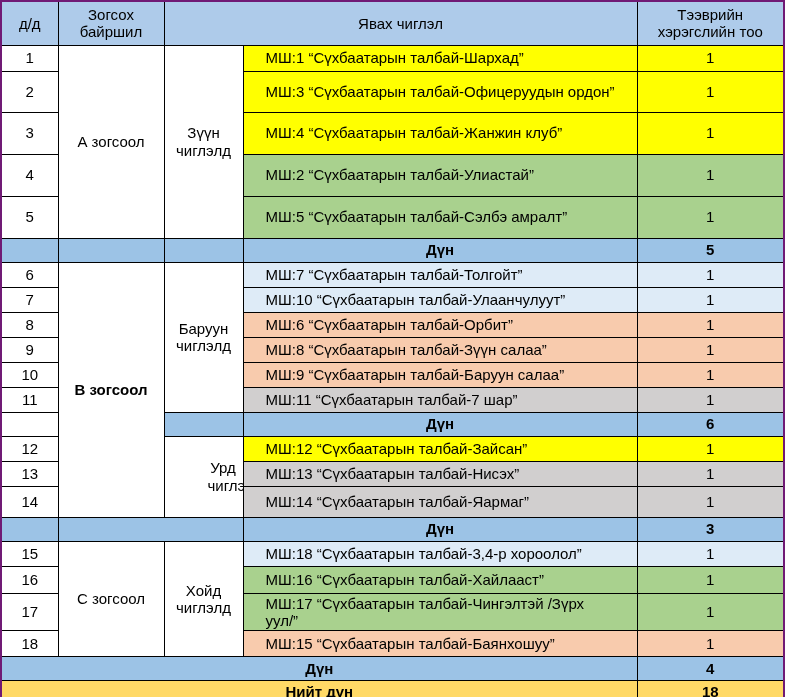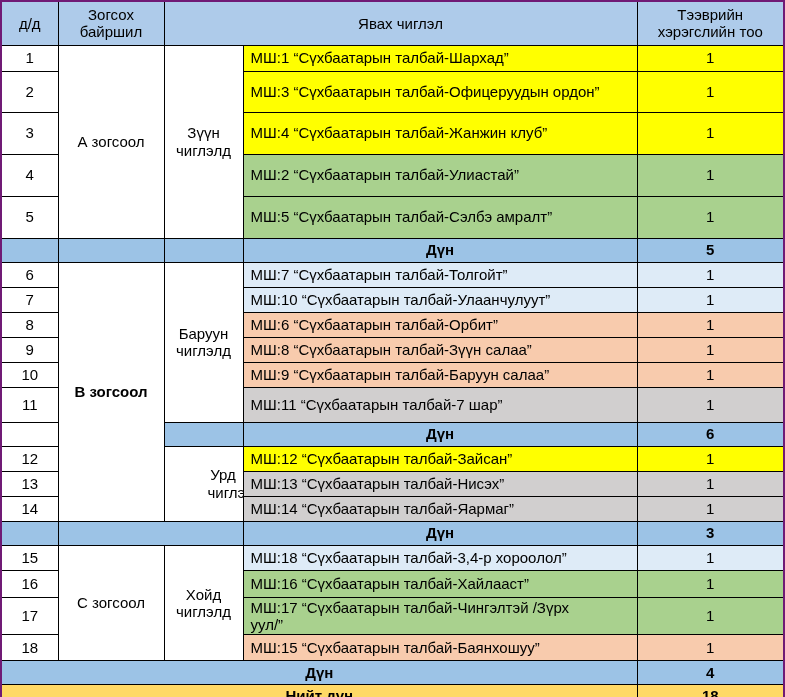--- a/index.html
+++ b/index.html
@@ -28,21 +28,21 @@
     color: #000;
     text-align: center;
     vertical-align: middle;
     padding: 1px 4px;
     white-space: pre-line;
     overflow: hidden;
     box-sizing: border-box;
   }
   table.grid td.al-left {
     text-align: left;
-    padding-left: 7px;
+    padding-left: 22px;
   }
   table.grid td.bold {
     font-weight: 700;
   }
 </style>
 </head>
 <body>
 
 <div class="table-wrap">
   <table class="grid">
@@ -114,21 +114,21 @@
         <tr style="height: 25px;">
           <td style="background-color: rgb(255, 255, 255);">9</td>
           <td class="al-left" style="background-color: rgb(248, 203, 173); margin-top: 28px;">МШ:8 “Сүхбаатарын талбай-Зүүн салаа”</td>
           <td style="background-color: rgb(248, 203, 173);">1</td>
         </tr>
         <tr style="height: 25px;">
           <td style="background-color: rgb(255, 255, 255);">10</td>
           <td class="al-left" style="background-color: rgb(248, 203, 173);">МШ:9 “Сүхбаатарын талбай-Баруун салаа”</td>
           <td style="background-color: rgb(248, 203, 173);">1</td>
         </tr>
-        <tr style="height: 35px;">
+        <tr style="height: 25px;">
           <td style="background-color: rgb(255, 255, 255);">11</td>
           <td class="al-left" style="background-color: rgb(209, 207, 207);">МШ:11 “Сүхбаатарын талбай-7 шар”</td>
           <td style="background-color: rgb(209, 207, 207);">1</td>
         </tr>
         <tr style="height: 24px;">
           <td style="background-color: rgb(255, 255, 255);"></td>
           <td style="background-color: rgb(156, 195, 230);"></td>
           <td class="bold" style="background-color: rgb(156, 195, 230);">Дүн</td>
           <td class="bold" style="background-color: rgb(156, 195, 230);">6</td>
         </tr>
@@ -136,21 +136,21 @@
           <td style="background-color: rgb(255, 255, 255);">12</td>
           <td rowspan="3" style="background-color: rgb(255, 255, 255); padding-left: 43px;">Урд чиглэлд</td>
           <td class="al-left" style="background-color: rgb(255, 255, 0);">МШ:12 “Сүхбаатарын талбай-Зайсан”</td>
           <td style="background-color: rgb(255, 255, 0);">1</td>
         </tr>
         <tr style="height: 25px;">
           <td style="background-color: rgb(255, 255, 255);">13</td>
           <td class="al-left" style="background-color: rgb(209, 207, 207);">МШ:13 “Сүхбаатарын талбай-Нисэх”</td>
           <td style="background-color: rgb(209, 207, 207);">1</td>
         </tr>
-        <tr style="height: 25px;">
+        <tr style="height: 31px;">
           <td style="background-color: rgb(255, 255, 255);">14</td>
           <td class="al-left" style="background-color: rgb(209, 207, 207);">МШ:14 “Сүхбаатарын талбай-Яармаг”</td>
           <td style="background-color: rgb(209, 207, 207);">1</td>
         </tr>
         <tr style="height: 24px;">
           <td style="background-color: rgb(156, 195, 230);"></td>
           <td colspan="2" style="background-color: rgb(156, 195, 230);"></td>
           <td class="bold" style="background-color: rgb(156, 195, 230);">Дүн</td>
           <td class="bold" style="background-color: rgb(156, 195, 230);">3</td>
         </tr>

